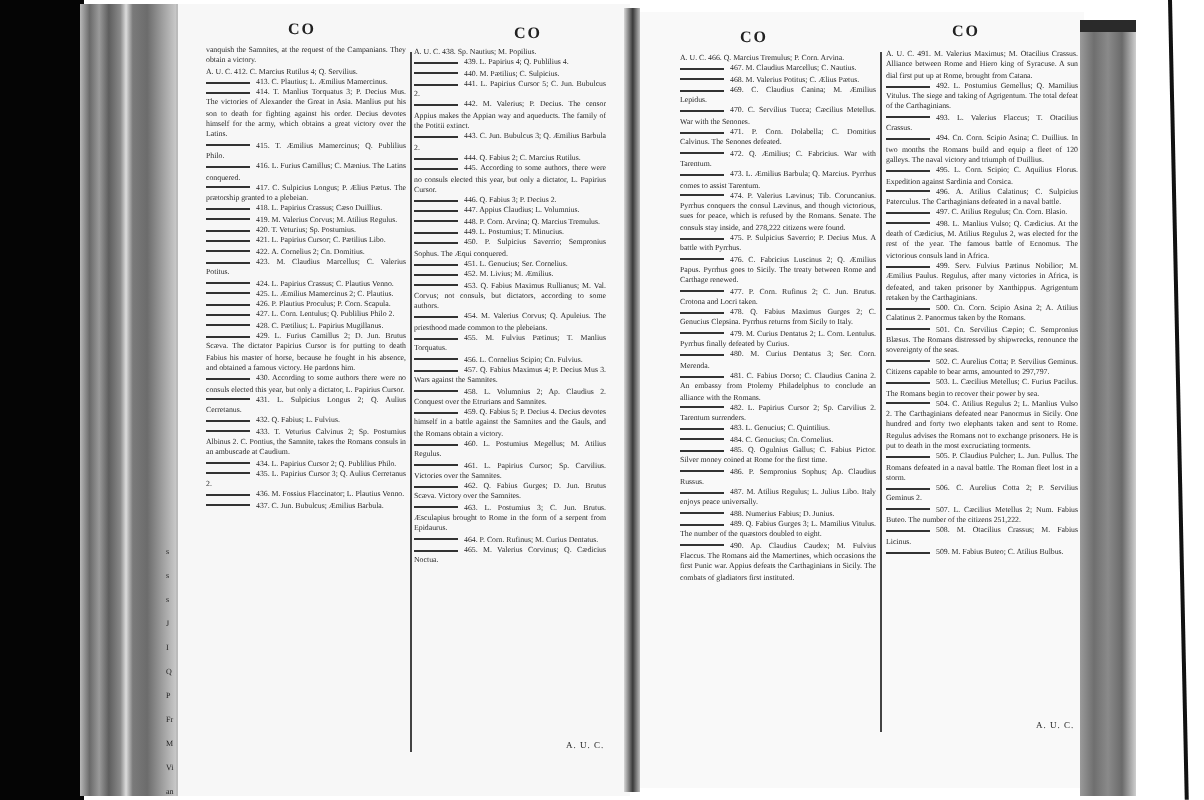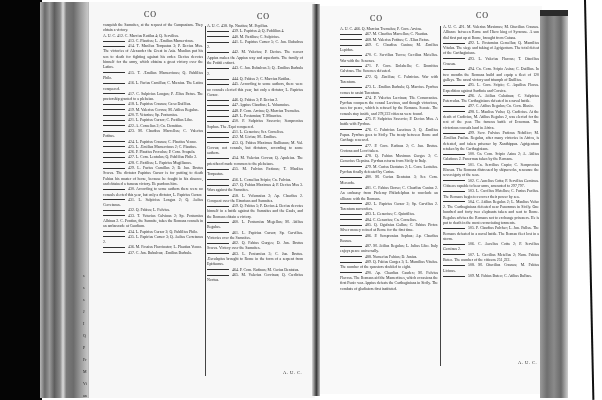--- a/index.html
+++ b/index.html
@@ -29,21 +29,21 @@
     .right-edge {
       position: absolute; left: 540px; top: 10px; width: 28px; height: 382px;
       background: linear-gradient(90deg, #9a9a9a 0%, #6f6f6f 25%, #8a8a8a 50%, #6a6a6a 75%, #cfcfcf 100%);
       border-top: 6px solid #2a2a2a;
     }
     .right-line {
       position: absolute; left: 584px; top: 0; width: 2px; height: 400px;
       background: #111; transform: rotate(-1.2deg); transform-origin: top left;
     }
     .page-header {
-      position: absolute; top: 8px; font-size: 8px; font-weight: normal; color: #222;
+      position: absolute; top: 8px; font-size: 8px; font-weight: bold; color: #222;
       letter-spacing: 1px;
     }
     .col {
       position: absolute; top: 20px; font-size: 3.9px; line-height: 5.3px; color: #2a2a2a;
       text-align: justify; overflow: hidden;
     }
     .col .entry { margin: 0; }
     .col .rule { display: inline-block; width: 22px; border-top: 0.6px solid #333; vertical-align: middle; margin-right: 3px; }
     .col-divider { position: absolute; top: 22px; width: 1px; background: #444; }
     .footer { position: absolute; font-size: 4.5px; color: #222; letter-spacing: 0.5px; }

